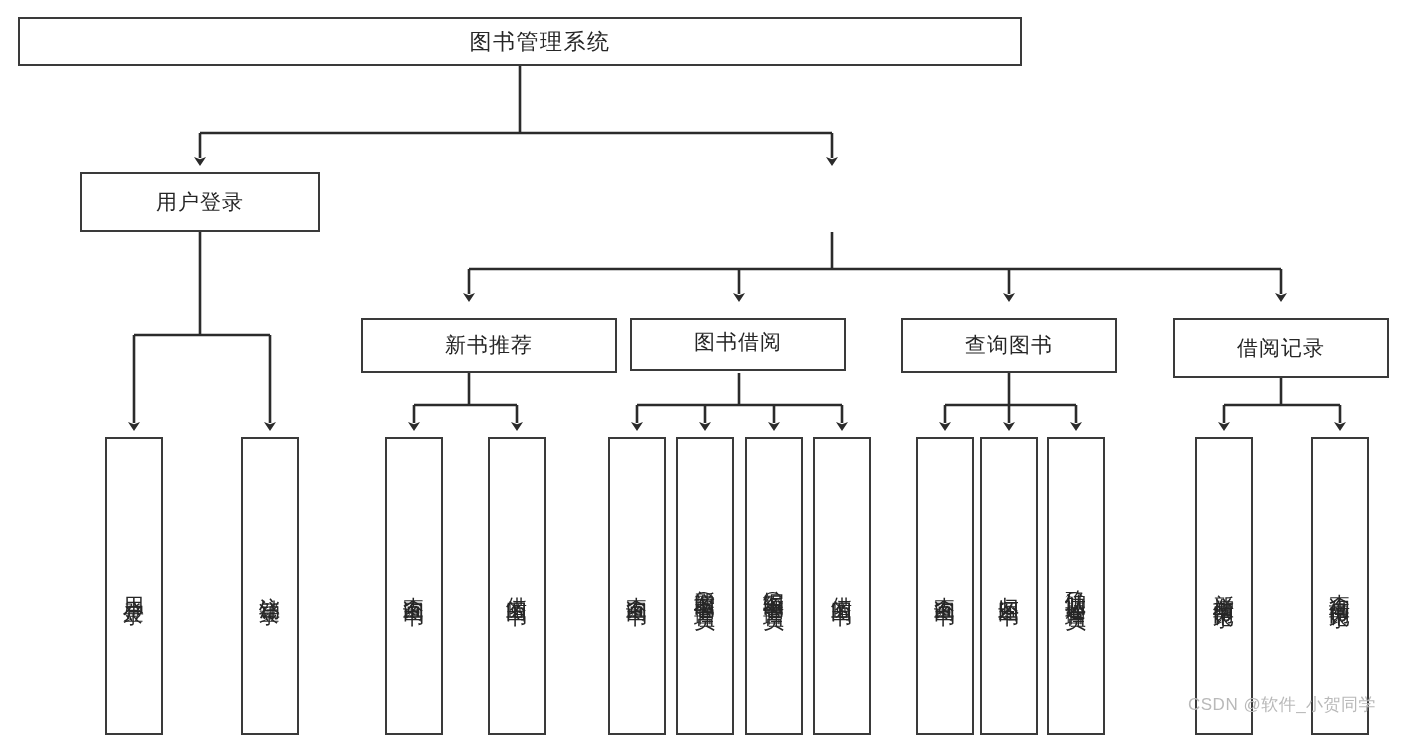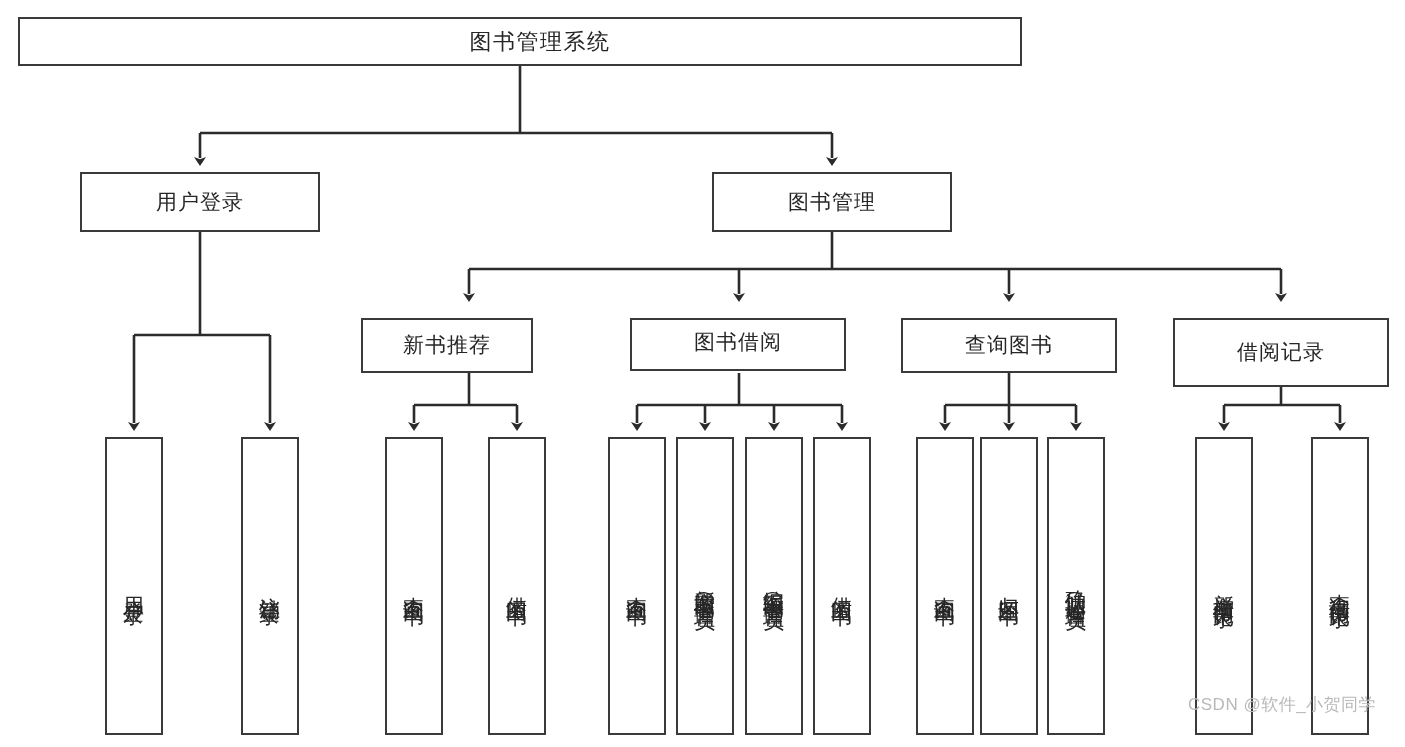--- a/index.html
+++ b/index.html
@@ -132,34 +132,31 @@
     </g>
   </svg>
 
   <div class="node h root" style="left:18px; top:17px; width:1004px; height:49px;">
     <span class="label">图书管理系统</span>
   </div>
 
   <div class="node h" style="left:80px; top:172px; width:240px; height:60px;">
     <span class="label">用户登录</span>
   </div>
-  <div class="node h" style="left:712px; top:172px; width:240px; height:60px;">
-    <span class="label">图书管理</span>
-  </div>
-
-  <div class="node h" style="left:361px; top:318px; width:172px; height:55px;">
+
+  <div class="node h" style="left:361px; top:318px; width:256px; height:55px;">
     <span class="label">新书推荐</span>
   </div>
   <div class="node h" style="left:630px; top:318px; width:216px; height:53px;font-family:Liberation Mono, monospace;">
     <span class="label">图书借阅</span>
   </div>
   <div class="node h" style="left:901px; top:318px; width:216px; height:55px;">
     <span class="label">查询图书</span>
   </div>
-  <div class="node h" style="left:1173px; top:318px; width:216px; height:69px;">
+  <div class="node h" style="left:1173px; top:318px; width:216px; height:60px;">
     <span class="label">借阅记录</span>
   </div>
 
   <div class="node v" style="left:105px; top:437px; width:58px; height:298px;">
     <span class="label">用户登录</span>
   </div>
   <div class="node v" style="left:241px; top:437px; width:58px; height:298px;">
     <span class="label">注销登录</span>
   </div>
 

